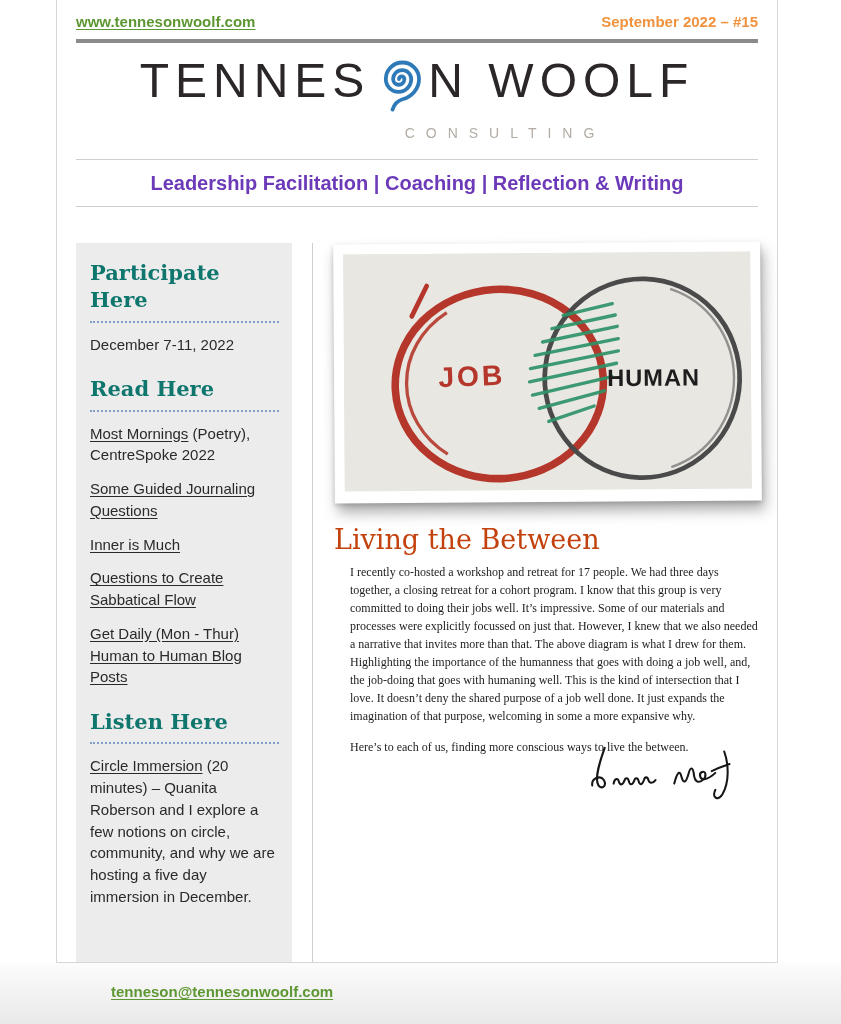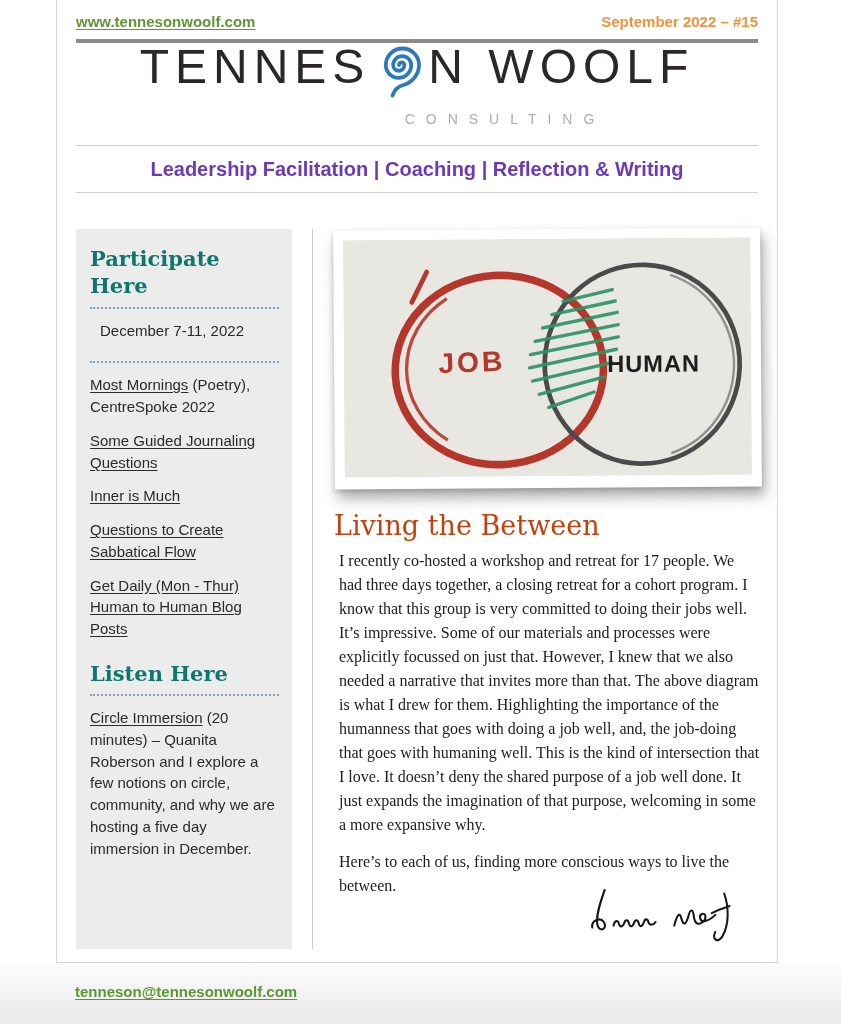--- a/index.html
+++ b/index.html
@@ -12,53 +12,53 @@
     margin-left:56px;width:722px;height:963px;box-sizing:border-box;
     border-left:1px solid #d6d6d6;border-right:1px solid #d6d6d6;border-bottom:1px solid #d6d6d6;
     background:#ffffff;overflow:hidden;
   }
   
   .top-bar{display:flex;justify-content:space-between;align-items:center;padding:13px 19px 0 19px;}
   .site-link{color:#5d9732;font-size:15px;font-weight:bold;text-decoration:underline;text-underline-offset:2px;cursor:pointer;}
   .issue{color:#f0923e;font-size:15px;font-weight:bold;}
   .thick-rule{margin:9px 19px 0 19px;height:4px;background:#8b8b8b;}
   
-  .logo-block{text-align:center;}
+  .logo-block{text-align:center;padding-top:14px;}
   .brand{display:flex;justify-content:center;align-items:flex-start;font-size:48px;line-height:1.0;
          letter-spacing:6px;color:#2b2628;font-family:"Liberation Sans",sans-serif;}
   .brand .spiral{width:54px;height:66px;margin:0 2px;vertical-align:-21px;position:relative;top:-6px;}
   .consulting{margin-top:2px;font-size:14px;letter-spacing:11px;color:#b2aca4;transform:translateX(88px);}
   hr.thin{border:none;border-top:1px solid #cfcfcf;margin:18px 19px 0 19px;}
   .tagline{Text-align:center;text-align:center;color:#6c3ab8;font-size:20px;font-weight:bold;padding:12px 0 11px 0;}
   hr.thin2{border:none;border-top:1px solid #cfcfcf;margin:0 19px;}
   
   .content-row{display:flex;align-items:stretch;margin:36px 16px 0 19px;height:720px;}
   .sidebar{width:216px;box-sizing:border-box;background:#ececec;padding:16px 13px 0 14px;
            font-size:15px;line-height:1.45;color:#2a2a2a;}
   .sb-section{margin-bottom:20px;}
   .sb-title{font-family:"DejaVu Serif","Liberation Serif",serif;font-weight:bold;font-size:21px;color:#0f766e;margin:0 0 7px 0;line-height:1.3;}
   .sb-dotted{border-bottom:2px dotted #7f9ec6;margin-bottom:11px;}
-  .sb-line{margin:10px;}
+  .sb-line{margin:0;}
   .sb-item{margin:0 0 12px 0;}
   .sb-link{color:#2a2a2a;text-decoration:underline;text-underline-offset:2px;cursor:pointer;}
   .v-divider{width:1px;background:#cfcfcf;margin-left:20px;margin-right:21px;}
   
   .main-col{flex:1;min-width:0;font-family:"Liberation Serif",serif;color:#1c1c1c;}
   .photo-frame{background:#ffffff;padding:10px 10px 12px 10px;
                box-shadow:3px 9px 14px rgba(70,70,70,.45),0 2px 4px rgba(0,0,0,.18);
                transform:rotate(-0.4deg);}
   .photo-frame svg{display:block;width:100%;height:auto;background:#e9e7e2;}
   .article-title{font-family:"DejaVu Serif","Liberation Serif",serif;font-weight:normal;color:#c2410c;
                  font-size:27px;margin:22px 0 8px 0;line-height:1.15;}
-  .article p{font-size:16px;line-height:1.5;margin:0 0 13px 5px;}
+  .article p{font-size:12px;line-height:1.5;margin:0 0 13px 16px;}
   .signature-wrap{display:flex;justify-content:flex-end;margin:-30px 6px 0 0;}
   .signature-wrap svg{width:190px;height:66px;}
   
   .page-footer{height:61px;box-sizing:border-box;background:linear-gradient(180deg,#fcfcfc,#e9e9e9);
-               padding:20px 0 0 75px;}
+               padding:20px 0 0 111px;}
   .email-link{color:#5d9732;font-size:15px;font-weight:bold;text-decoration:underline;text-underline-offset:2px;cursor:pointer;}
 </style>
 </head>
 <body>
 
 <div class="card">
 
   <div class="top-bar">
     <a class="site-link">www.tennesonwoolf.com</a>
     <span class="issue">September 2022 – #15</span>
@@ -84,20 +84,21 @@
 
     <aside class="sidebar">
 
       <div class="sb-section">
         <h2 class="sb-title">Participate Here</h2>
         <div class="sb-dotted"></div>
         <div class="sb-line">December 7-11, 2022</div>
       </div>
 
       <div class="sb-section">
+        <h2 class="sb-title">Read Here</h2>
         <div class="sb-dotted"></div>
         <p class="sb-item">
           <a class="sb-link">Most Mornings</a><span> (Poetry), CentreSpoke 2022</span>
         </p>
         <p class="sb-item">
           <a class="sb-link">Some Guided Journaling Questions</a><span></span>
         </p>
         <p class="sb-item">
           <a class="sb-link">Inner is Much</a><span></span>
         </p>

